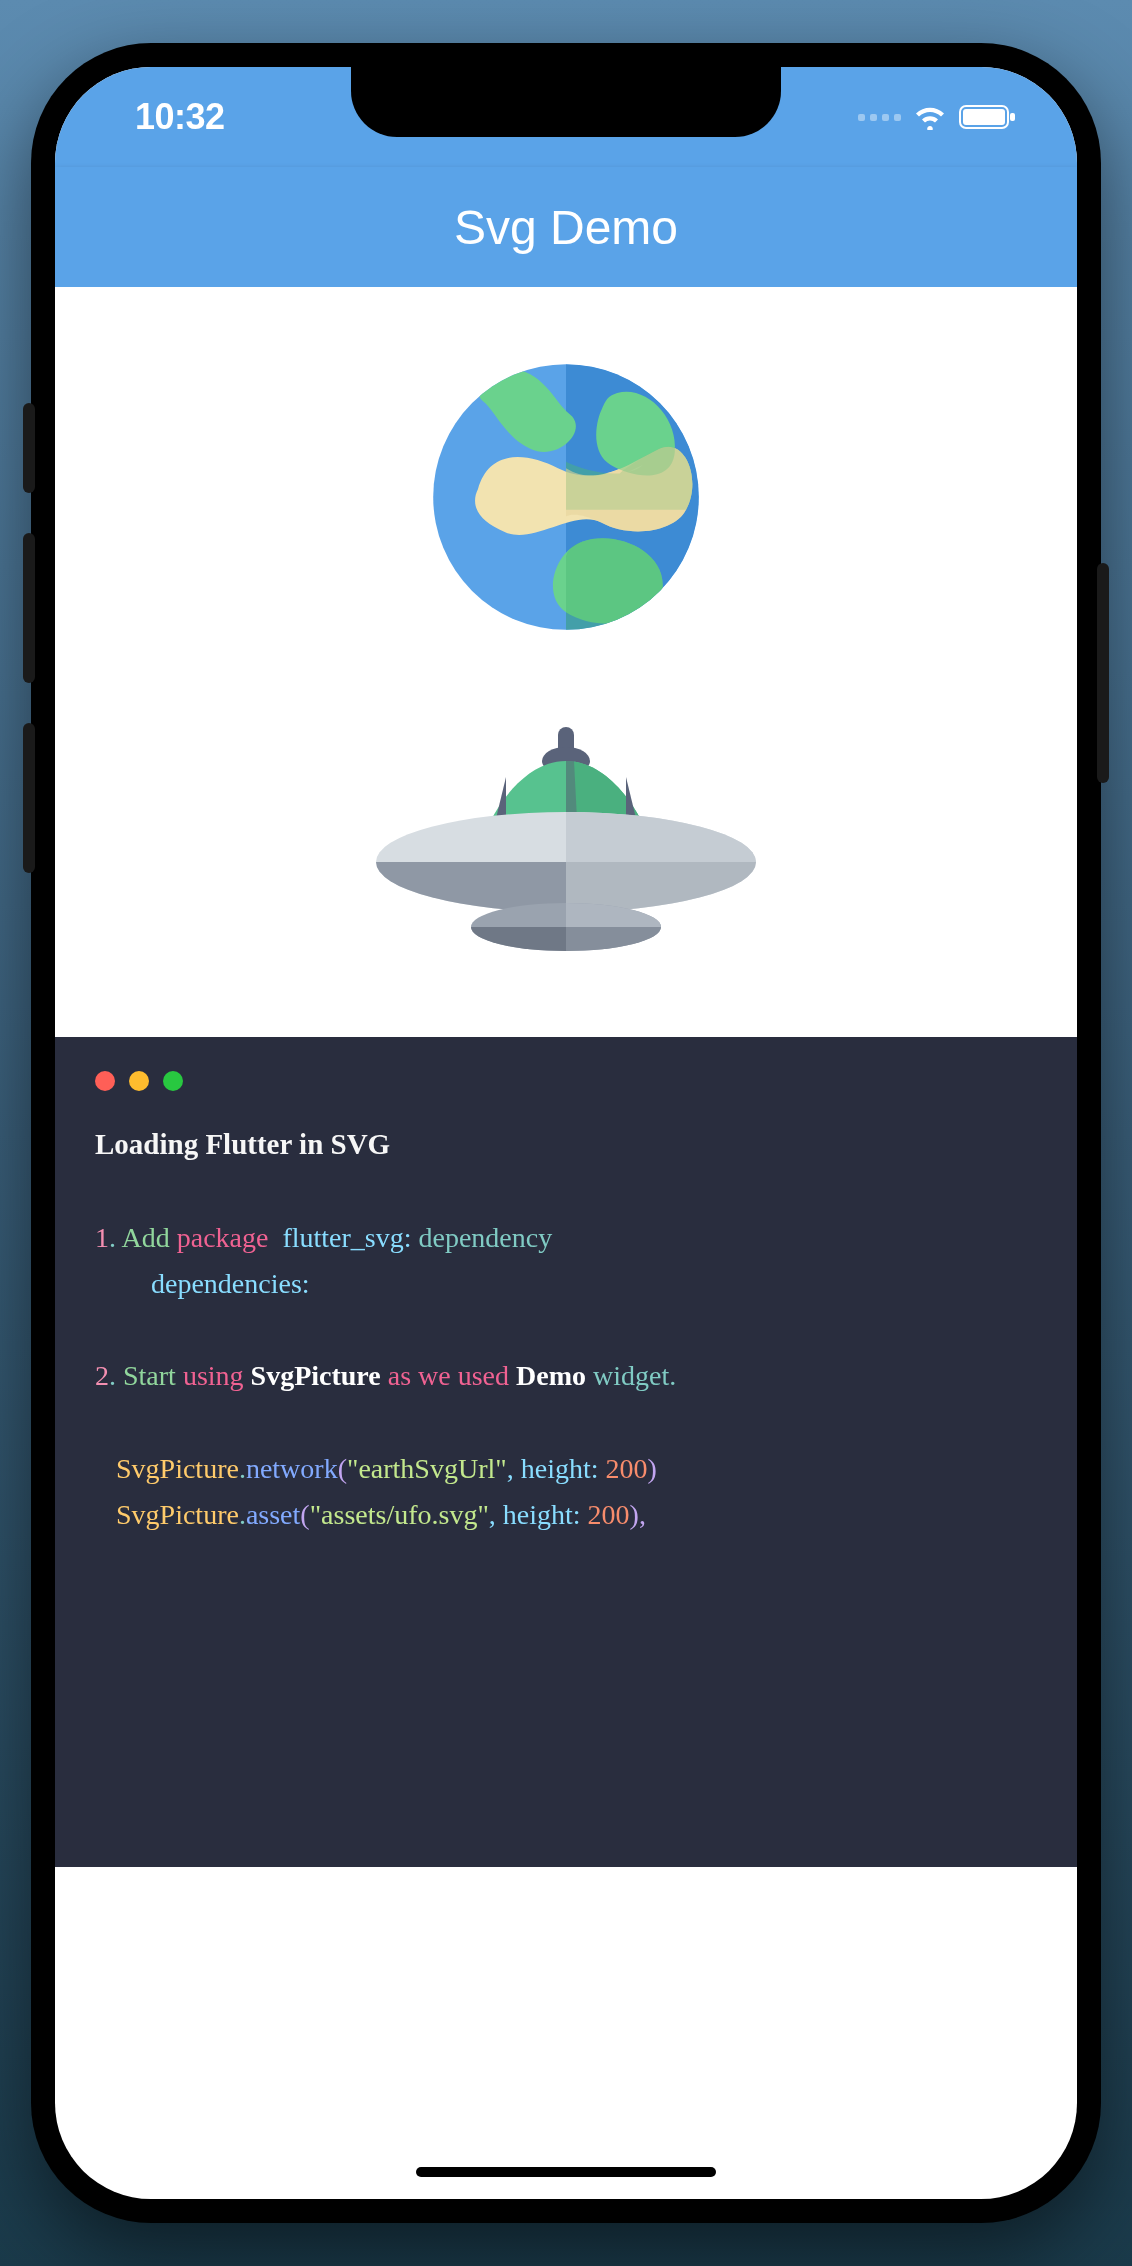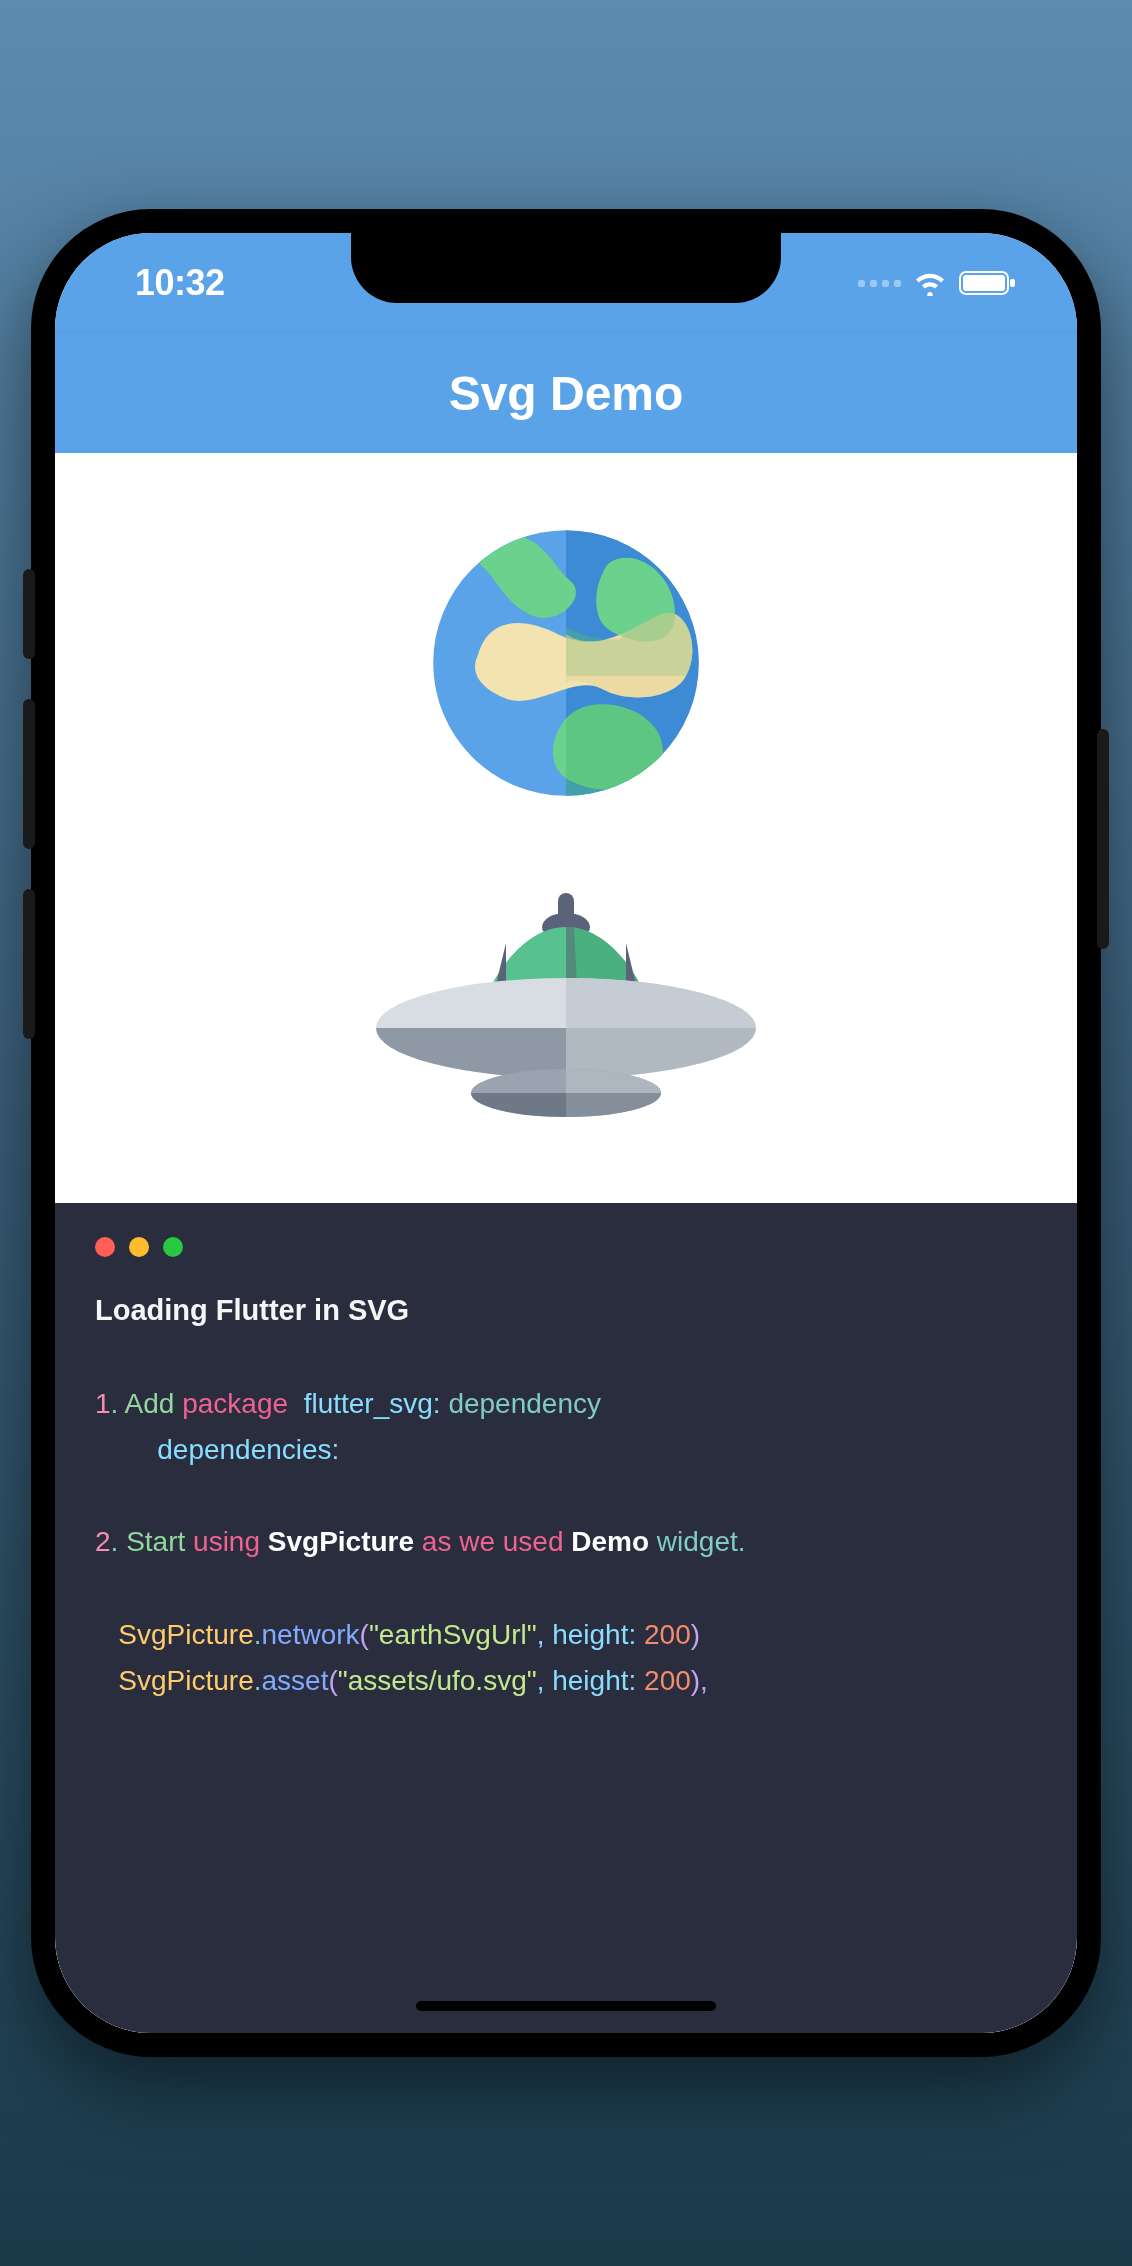--- a/index.html
+++ b/index.html
@@ -8,21 +8,21 @@
   height: 2266px;
   background: linear-gradient(180deg, #5c8bb0 0%, #3a5f7a 50%, #1a3a4a 100%);
   font-family: -apple-system, "SF Pro Display", "Helvetica Neue", Arial, sans-serif;
   display: flex;
   justify-content: center;
   align-items: center;
   position: relative;
 }
 .phone-frame {
   width: 1070px;
-  height: 1848px;
+  height: 2180px;
   background: #000;
   border-radius: 120px;
   padding: 24px;
   box-shadow: 0 30px 80px rgba(0,0,0,0.5);
   position: relative;
 }
 .side-btn { position:absolute; background:#1a1a1a; border-radius:6px; }
 .sb-left1 { left:-8px; top:360px; width:12px; height:90px; }
 .sb-left2 { left:-8px; top:490px; width:12px; height:150px; }
 .sb-left3 { left:-8px; top:680px; width:12px; height:150px; }
@@ -63,30 +63,30 @@
 .dots span { width:7px; height:7px; background:rgba(255,255,255,0.4); border-radius:2px; }
 .wifi-icon svg, .battery-icon svg { display:block; }
 .app-bar {
   height: 120px;
   background: #5aa3e8;
   display: flex;
   align-items: center;
   justify-content: center;
   box-shadow: 0 2px 6px rgba(0,0,0,0.15);
 }
-.app-title { color:#fff; font-size:48px; font-weight:700; }
+.app-title { color:#fff; font-size:48px; font-weight:400; }
 .content { background:#fff; }
 .svg-row { display:flex; justify-content:center; padding: 50px 0 20px 0; }
 .svg-row2 { padding: 40px 0 60px 0; }
 .earth-wrap, .ufo-wrap { display:flex; justify-content:center; }
 .code-panel {
   background:#292D3E;
   margin: 0;
   padding: 34px 40px 80px 40px;
-  font-family: Liberation Sans, sans-serif;
+  font-family: Liberation Serif, serif;
   font-size: 28px;
   line-height: 1.65;
   color:#cfd8e3;
   min-height: 830px;
 }
 .traffic { display:flex; gap:14px; margin-bottom: 30px; }
 .traffic span { width:20px; height:20px; border-radius:50%; display:inline-block; }
 .tr-r { background:#ff5f57; }
 .tr-y { background:#febc2e; }
 .tr-g { background:#28c840; }

